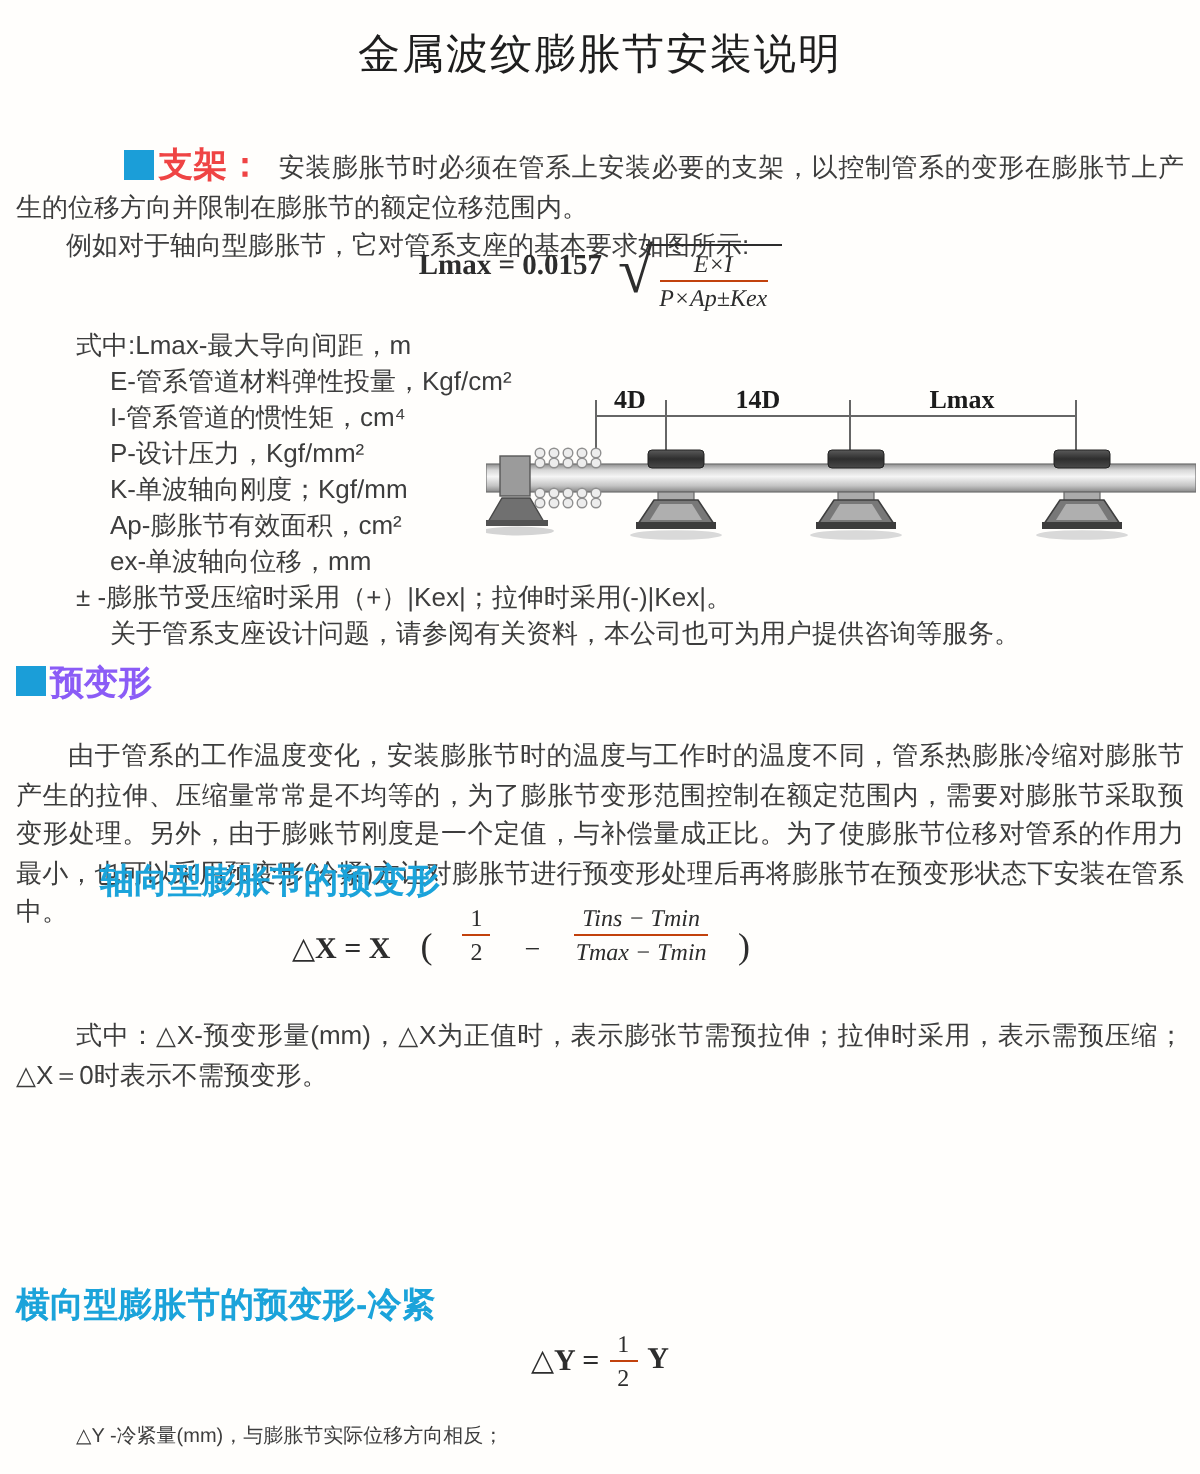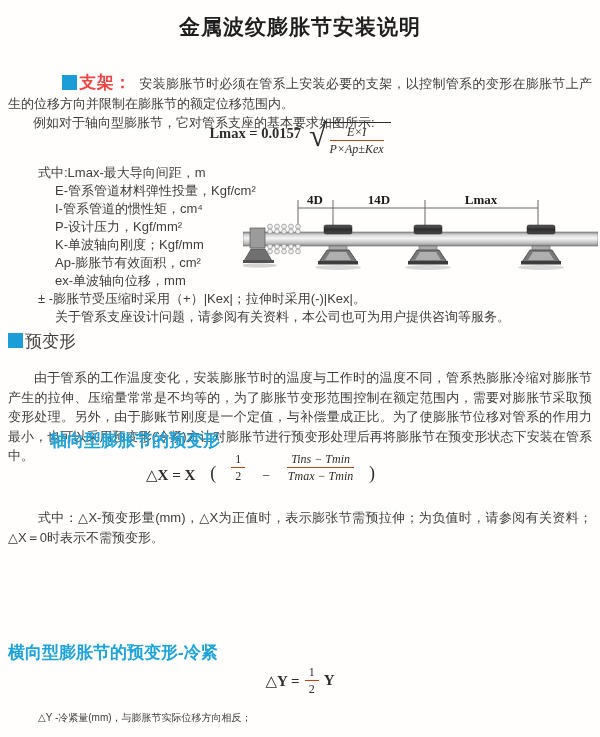--- a/index.html
+++ b/index.html
@@ -3,21 +3,21 @@
 <meta charset="utf-8">
 <style>
   html,body { margin:0; padding:0; background:#ffffff; }
   .page {
     position:relative; width:600px; height:737px; overflow:hidden;
     background:#fffefc; color:#3d3d3d;
     font-family:"Liberation Sans","DejaVu Sans",sans-serif;
   }
   .title {
     position:absolute; top:13px; left:0; width:100%; text-align:center;
-    font-size:21px; font-weight:bold; color:#1e1e1e; letter-spacing:1px;
+    font-size:21px; font-weight:normal; color:#1e1e1e; letter-spacing:1px;
   }
   .sq {
     display:inline-block; width:15px; height:15px; background:#1b9ed8;
     vertical-align:-2px; margin-right:2px;
   }
   .sec-title { font-size:17px; font-weight:bold; color:#ef4444; margin-right:8px; }
   .body-txt { font-size:13px; line-height:20px; color:#3d3d3d; }
 
   .para-support { position:absolute; top:60px; left:8px; width:584px; text-indent:54px; text-align:justify; }
   .example { position:absolute; top:100px; left:8px; width:584px; text-indent:25px; }
@@ -38,21 +38,21 @@
   .paren { font-size:18px; font-weight:normal; }
   .minus { font-size:14px; padding:0 2px; }
   .f3 { position:absolute; top:665px; left:0; width:600px; display:flex; justify-content:center; align-items:center; gap:5px; }
 
   
   .deflist1 { position:absolute; top:164px; left:38px; font-size:13px; line-height:18px; }
   .deflist1 .ind { margin-left:17px; }
   .note2 { position:absolute; top:495px; left:8px; width:584px; text-indent:30px; text-align:justify; }
   .deflist2 { position:absolute; top:531px; left:57px; font-size:13px; line-height:17.5px; }
 
-  .sec-head { position:absolute; font-size:17px; font-weight:normal; color:#404040; }
+  .sec-head { position:absolute; font-size:17px; font-weight:bold; color:#8b5cf6; }
   .sec-head .sq { vertical-align:-1px; }
   .sub-head { position:absolute; font-size:17px; font-weight:bold; color:#1ba3da; }
 
   .para2 { position:absolute; top:355px; left:8px; width:584px; text-indent:26px; text-align:justify; line-height:19.5px; }
   .note3 { position:absolute; top:701px; left:38px; font-size:10px; }
 
   .diagram { position:absolute; left:243px; top:192px; }
   .dim-label { font-family:"Liberation Serif","DejaVu Serif",serif; font-weight:bold; font-size:13px; fill:#1c1c1c; text-anchor:middle; }
 </style>
 </head>
@@ -190,21 +190,21 @@
       <span class="den">2</span>
     </span>
     <span class="minus">−</span>
     <span class="frac it">
       <span class="num">Tins − Tmin</span>
       <span class="den">Tmax − Tmin</span>
     </span>
     <span class="paren">)</span>
   </div>
 
-  <p class="note2 body-txt">式中：△X-预变形量(mm)，△X为正值时，表示膨张节需预拉伸；为负值时，请参阅有关资料；△X＝0时表示不需预变形。</p>
+  <p class="note2 body-txt">式中：△X-预变形量(mm)，△X为正值时，表示膨张节需预拉伸；拉伸时采用，表示需预压缩；△X＝0时表示不需预变形。</p>
 
 
   <div class="sub-head" style="top:641px; left:8px;">横向型膨胀节的预变形-冷紧</div>
 
   <div class="formula f3">
     <span class="f3-lhs">△Y =</span>
     <span class="frac">
       <span class="num">1</span>
       <span class="den">2</span>
     </span>

